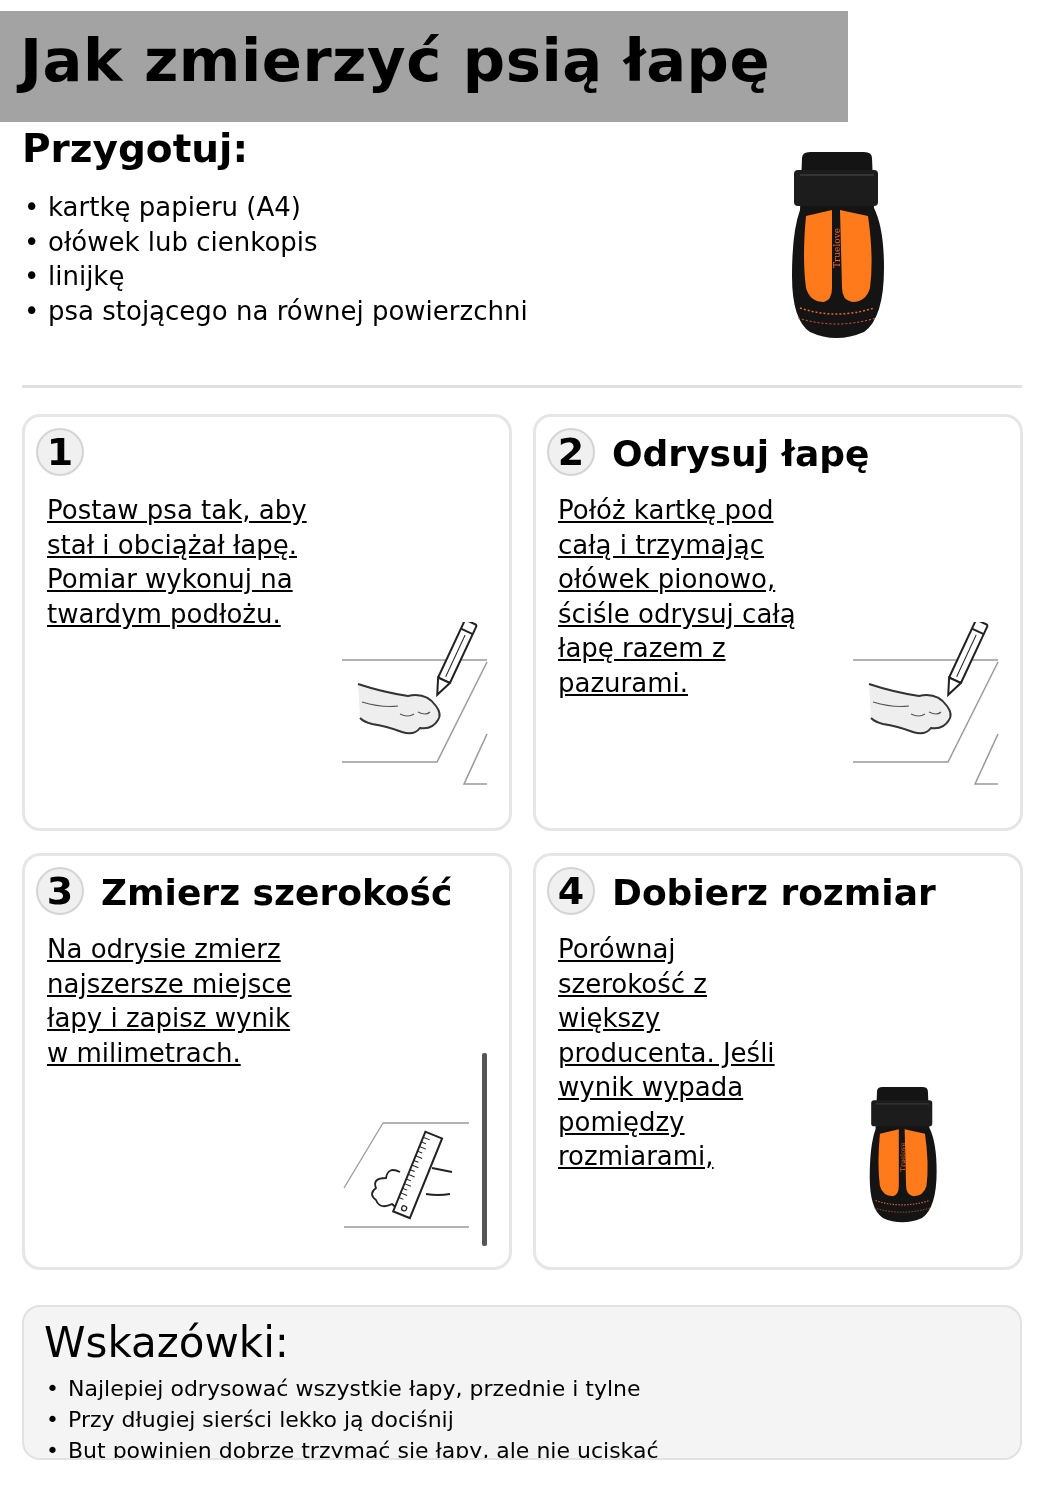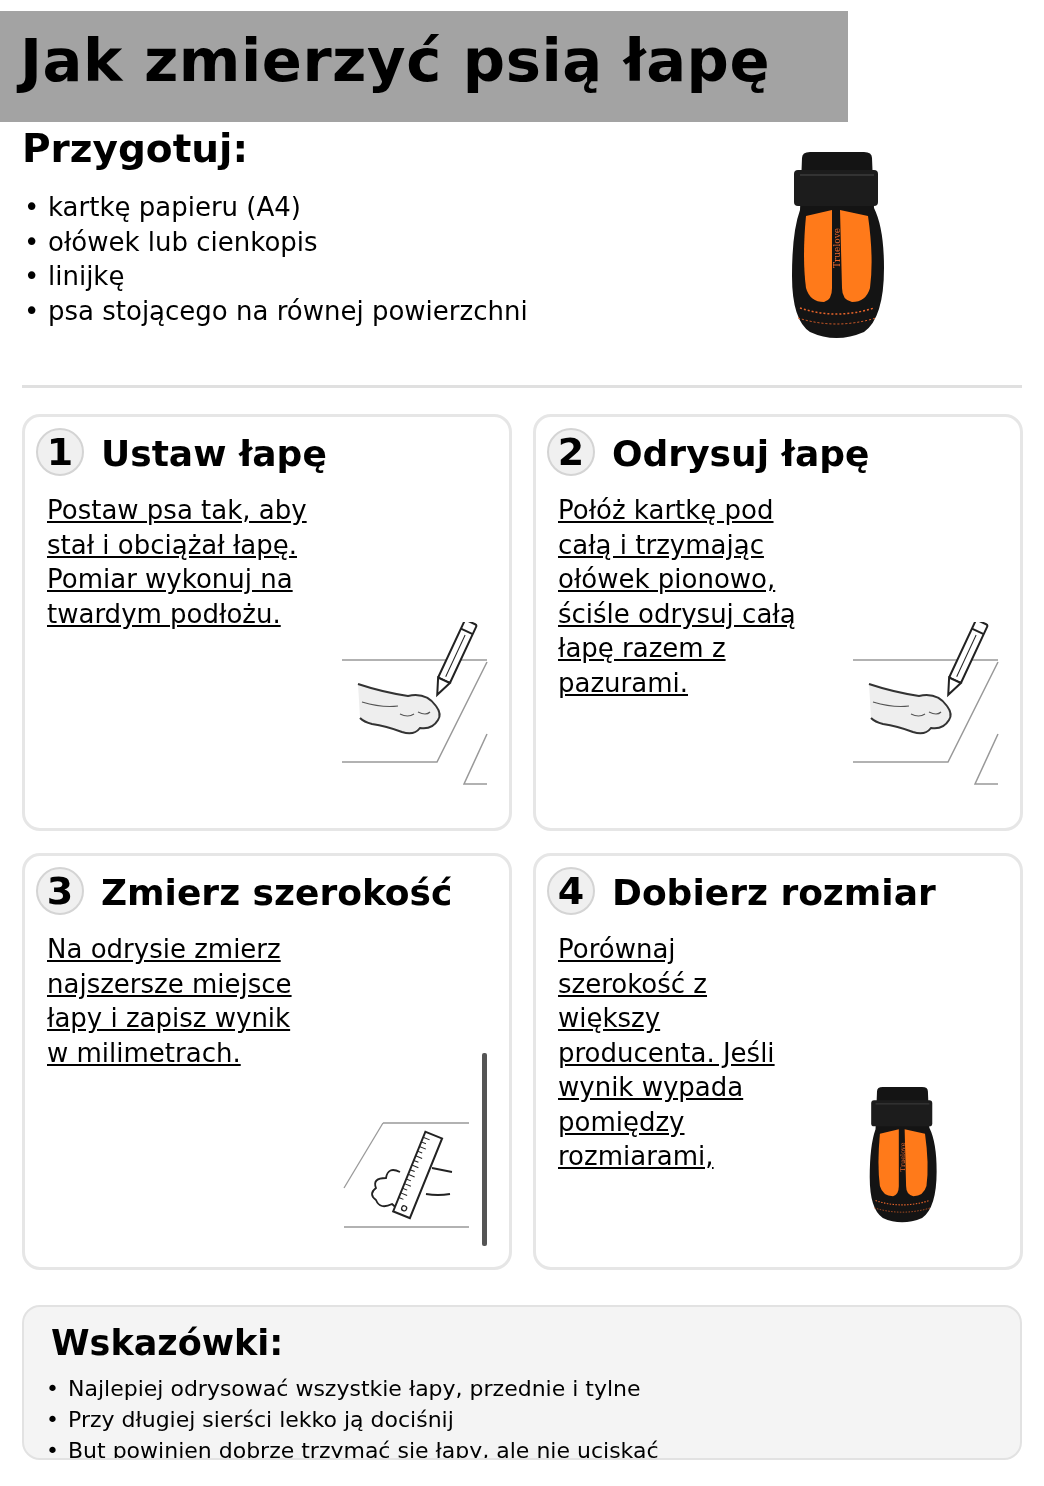--- a/index.html
+++ b/index.html
@@ -47,22 +47,22 @@
       position: absolute; left: 22px; top: 76px;
       font-size: 26px; line-height: 34.5px; text-decoration: underline;
     }
     .card .illus { position: absolute; }
 
     .tips {
       position: absolute; left: 22px; top: 1305px; width: 1000px; height: 155px;
       background: #f4f4f4; border: 2px solid #e2e2e2; border-radius: 18px; overflow: hidden;
     }
     .tips h2 {
-      position: absolute; left: 27px; top: 15px;
-      font-size: 35px; font-weight: bold; line-height: 42px;
+      position: absolute; left: 20px; top: 15px;
+      font-size: 42px; font-weight: normal; line-height: 42px;
     }
     .tips ul { position: absolute; left: 20px; top: 66px; list-style: none; }
     .tips li { font-size: 22px; line-height: 31px; white-space: nowrap; }
     .tips li::before { content: "\2022"; display: inline-block; width: 22px; padding-left: 2px; }
   </style>
 </head>
 <body>
 
 <div class="header">
   <h1>Jak zmierzyć psią łapę</h1>
@@ -90,21 +90,20 @@
 
   <path d="M20 160 Q56 172 94 160" stroke="#e8642a" stroke-width="1.5" stroke-dasharray="2 2" fill="none"></path>
   <path d="M18 170 Q56 182 96 170" stroke="#e8642a" stroke-width="1" stroke-dasharray="2 2" fill="none"></path>
   <text x="60" y="120" font-size="9" fill="#e8642a" transform="rotate(-90 60 120)" font-family="DejaVu Serif, serif">Truelove</text>
 </svg>
 
 <div class="divider"></div>
 
 <div class="card" style="left:22px; top:414px;">
   <div class="badge">1</div>
-  <div class="title">Ustaw łapę</div>
   <div class="desc">
     <div>Postaw psa tak, aby</div>
     <div>stał i obciążał łapę.</div>
     <div>Pomiar wykonuj na</div>
     <div>twardym podłożu.</div>
   </div>
   <svg class="illus" style="left:317px; top:205px;" width="150" height="170" viewBox="0 0 150 170">
 
     <polyline points="0,38 145,38" stroke="#999" stroke-width="1.5" fill="none"></polyline>
     <polyline points="145,40 95,140 0,140" stroke="#999" stroke-width="1.5" fill="none"></polyline>

